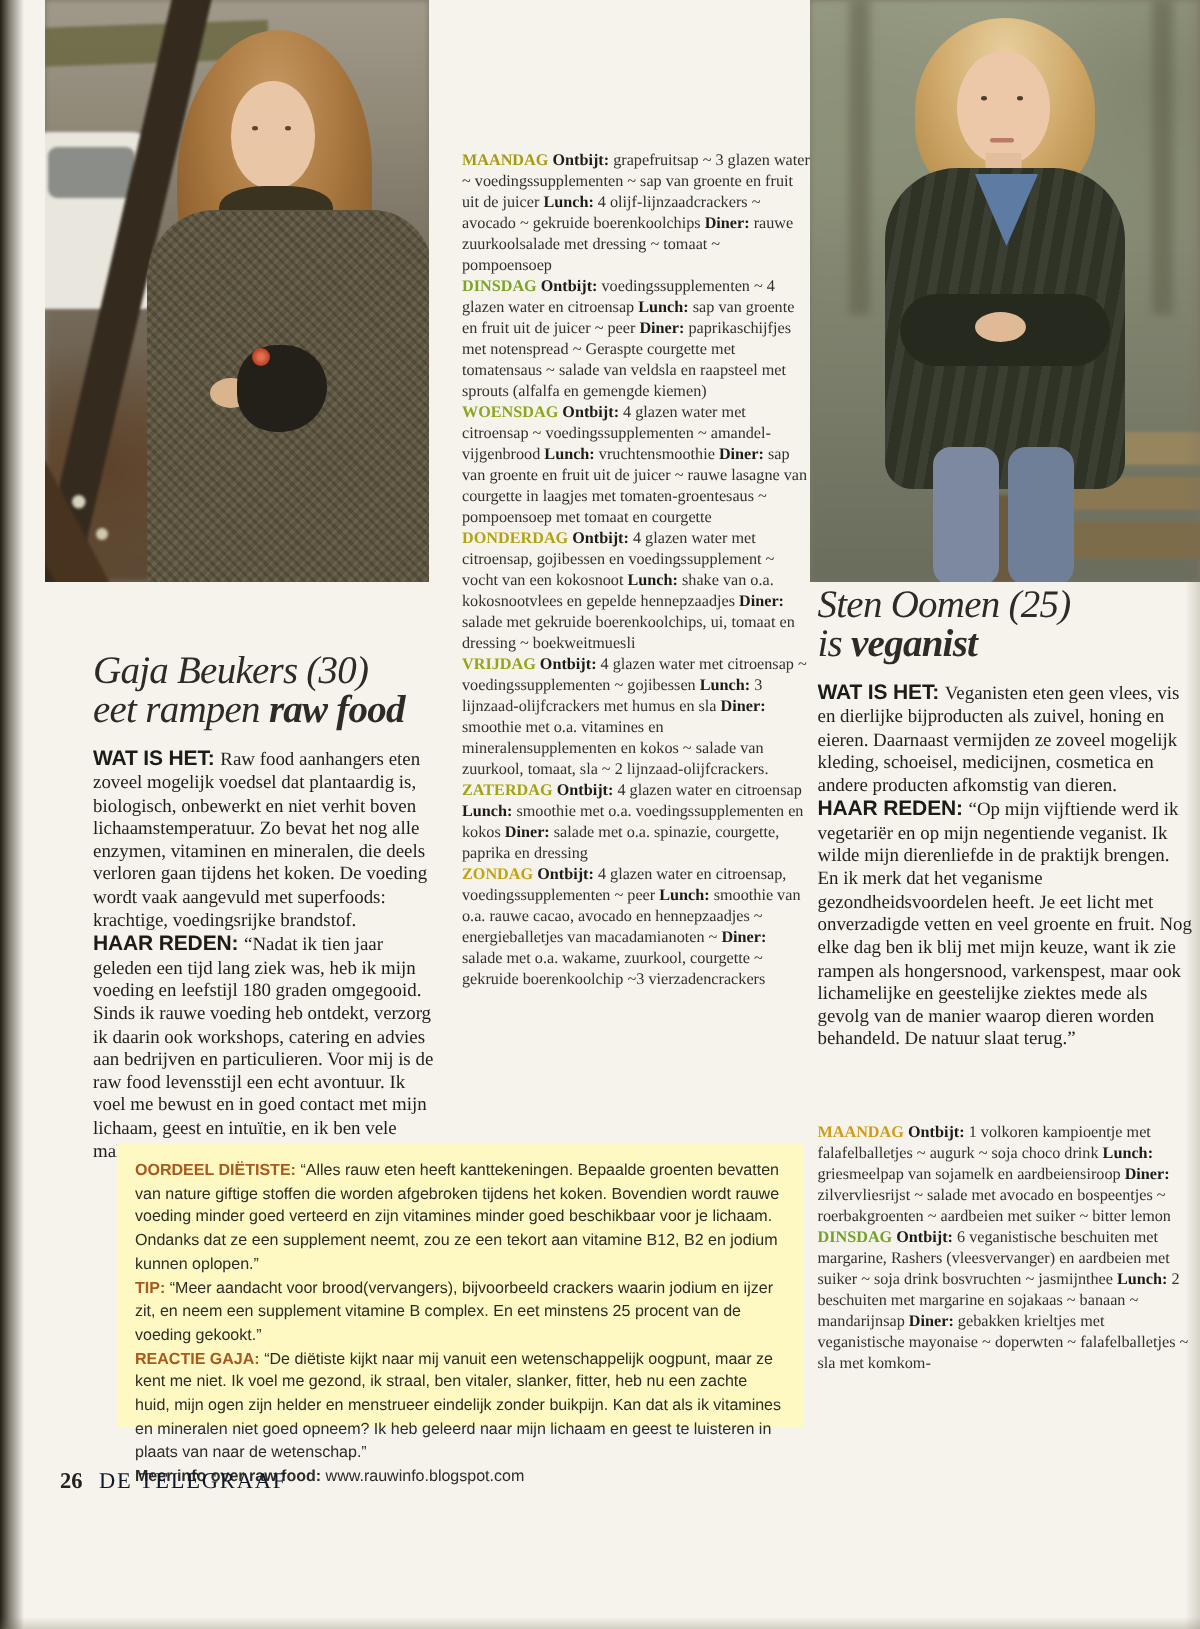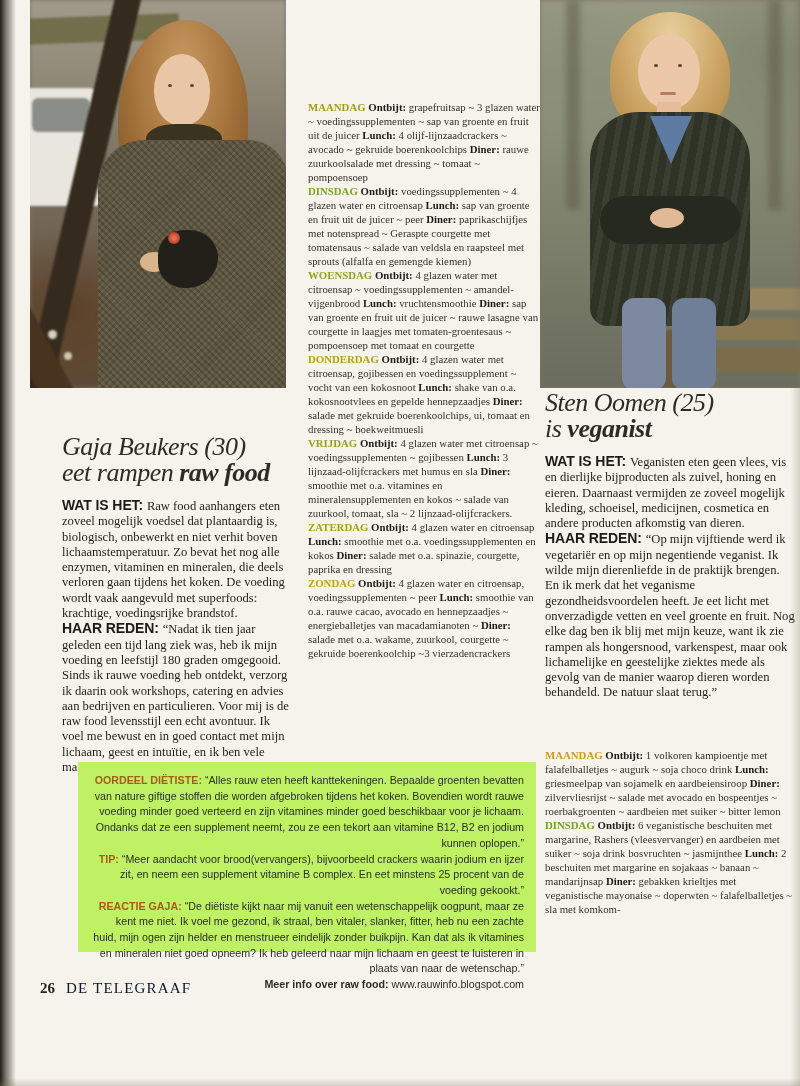--- a/index.html
+++ b/index.html
@@ -45,22 +45,22 @@
   .article h1{margin:0 0 12px 0;font-style:italic;font-weight:400;
         font-size:26px;line-height:26px;color:#2e2b27;letter-spacing:-0.5px;}
   .t-line{display:block;}
   .t-bold{font-weight:700;}
   .article p{margin:0;font-size:12.6px;line-height:15.3px;color:#201e1a;}
   .para-label{font-family:"Liberation Sans",sans-serif;font-weight:700;
         font-size:14px;letter-spacing:-0.1px;color:#1d1b18;}
 
   
   .verdict{position:absolute;left:78px;top:762px;width:458px;height:190px;
-        background:#bef264;box-sizing:border-box;padding:11px 12px;
-        font-family:"Liberation Sans",sans-serif;font-size:10.7px;line-height:15.7px;color:#2d2c27;text-align:right;}
+        background:#fef9c3;box-sizing:border-box;padding:11px 12px;
+        font-family:"Liberation Sans",sans-serif;font-size:10.7px;line-height:15.7px;color:#2d2c27;}
   .verdict p{margin:0;}
   .verdict .para-label{font-size:10.7px;letter-spacing:0;}
 
   
   .footer{position:absolute;left:40px;top:980px;display:flex;align-items:flex-end;gap:11px;}
   .page-num{font-family:"Liberation Serif",serif;font-weight:700;font-size:15px;color:#24211c;}
   .mag-name{font-family:"Liberation Serif",serif;font-size:15px;letter-spacing:1.2px;color:#0f172a;}
 </style>
 </head>
 <body>

